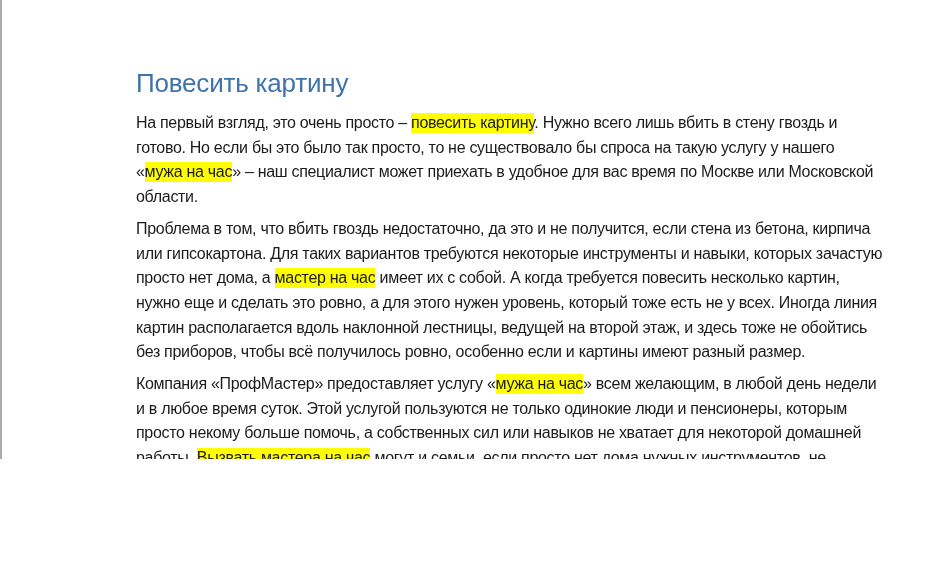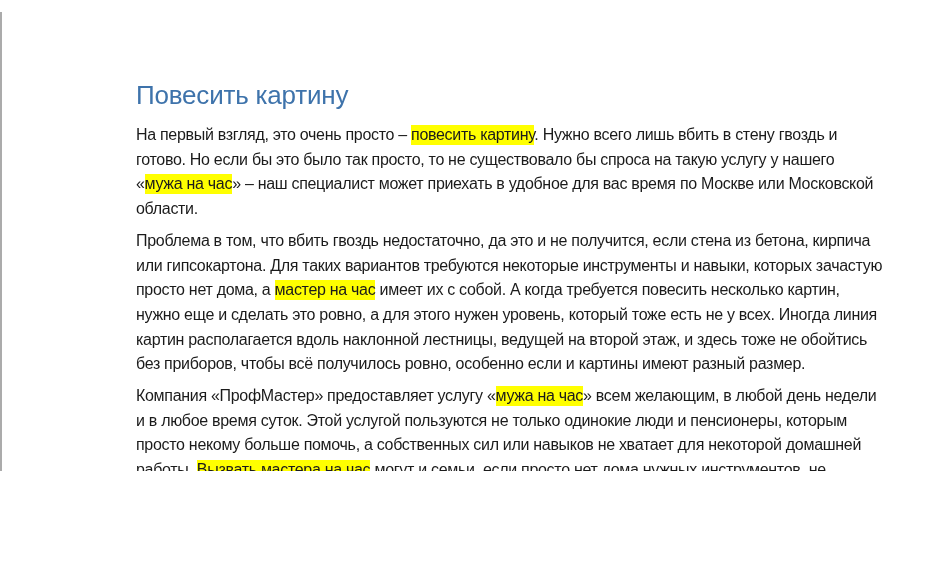--- a/index.html
+++ b/index.html
@@ -7,21 +7,20 @@
     padding: 0;
     background: #ffffff;
     font-family: "Liberation Sans", sans-serif;
   }
   .viewport {
     position: relative;
     width: 946px;
     height: 459px;
     background: #ffffff;
     overflow: hidden;
-    margin-top: 12px;
   }
   .left-edge {
     position: absolute;
     left: 0;
     top: 0;
     width: 2px;
     height: 561px;
     background: var(--edge-color, #ababab);
   }
   .content {

